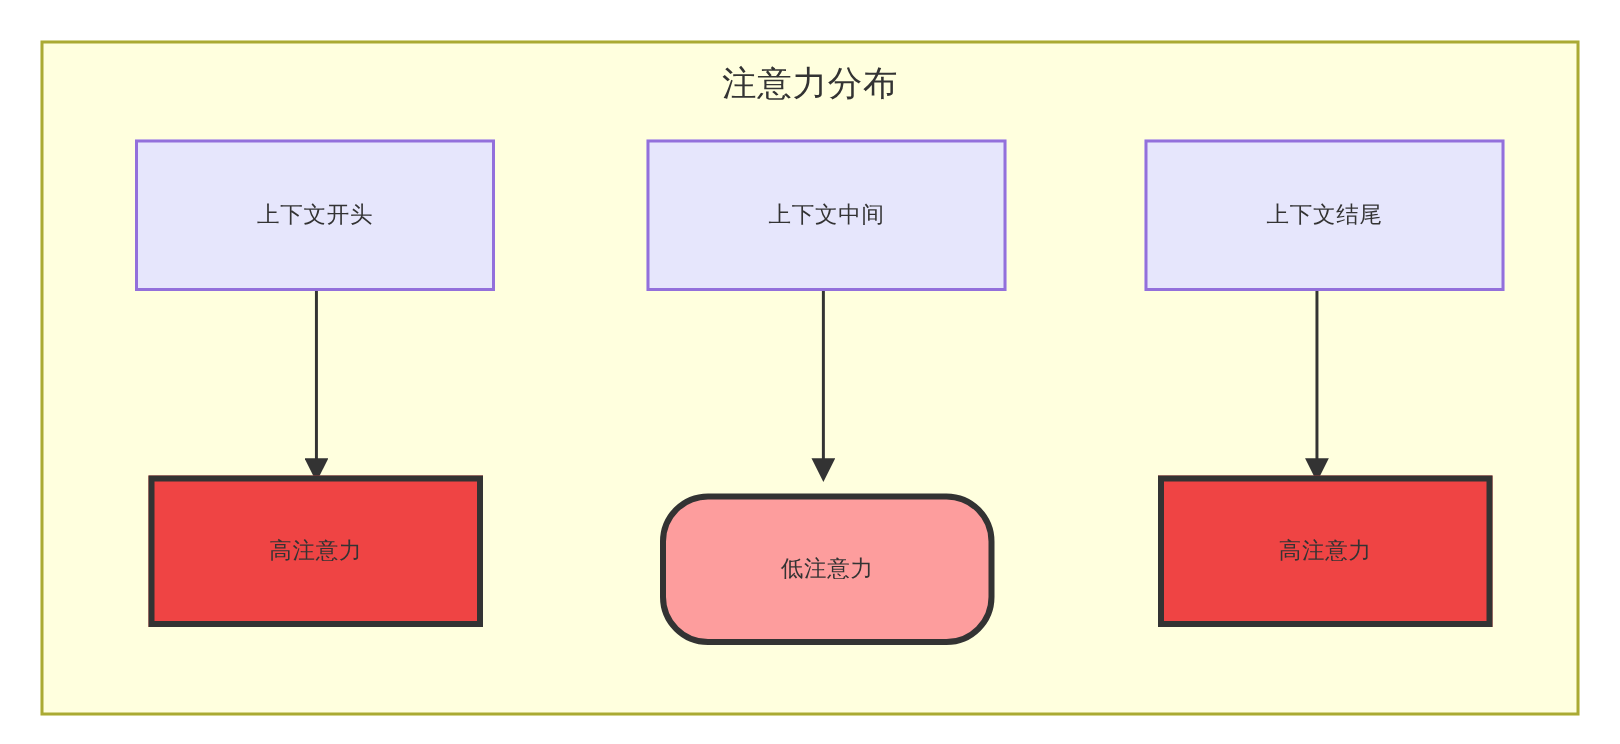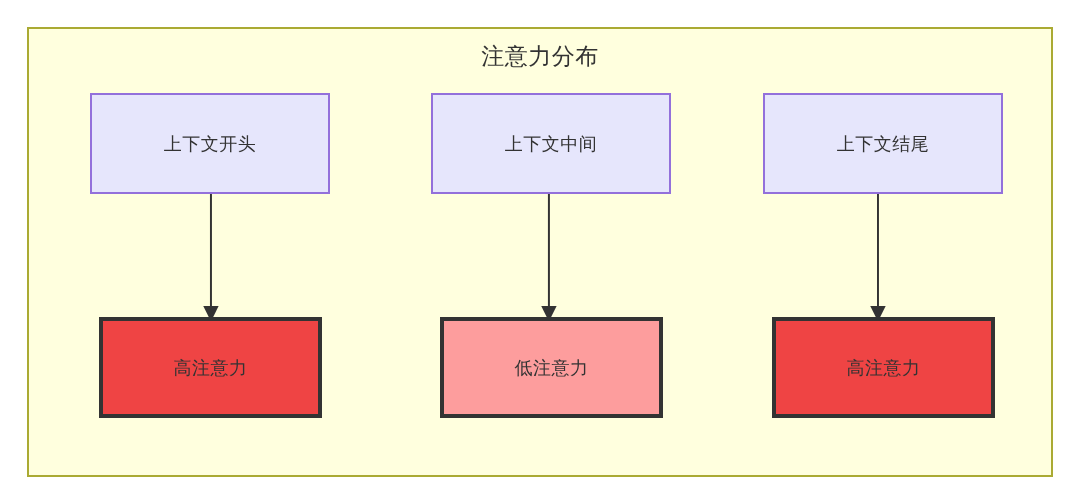--- a/index.html
+++ b/index.html
@@ -46,21 +46,21 @@
     letter-spacing: 0.5px;
   }
 
   
   .node {
     position: absolute;
     box-sizing: border-box;
     display: flex;
     align-items: center;
     justify-content: center;
-    font-size: 18px;
+    font-size: 15px;
     color: #333333;
     line-height: 1;
     letter-spacing: 0.5px;
   }
 
   .node-context {
     background: #e6e6fc;
     border: 2px solid #9370db;
     width: 240px;
     height: 101px;
@@ -75,21 +75,21 @@
   .fill-green { background: #ef4444; }
   .fill-red   { background: #fd9d9d; }
 
   
   .ctx-start  { left: 61px;  top: 64px; }
   .ctx-middle { left: 402px; top: 64px; }
   .ctx-end    { left: 734px; top: 64px; }
 
   
   .att-1 { left: 70px;  top: 288px; }
-  .att-2 { left: 411px; top: 288px; }
+  .att-2 { left: 411px; top: 300px; border-radius: 32px; }
   .att-3 { left: 743px; top: 288px; }
 
   
   .arrow-layer {
     position: absolute;
     left: 0;
     top: 0;
     width: 100%;
     height: 100%;
     pointer-events: none;

